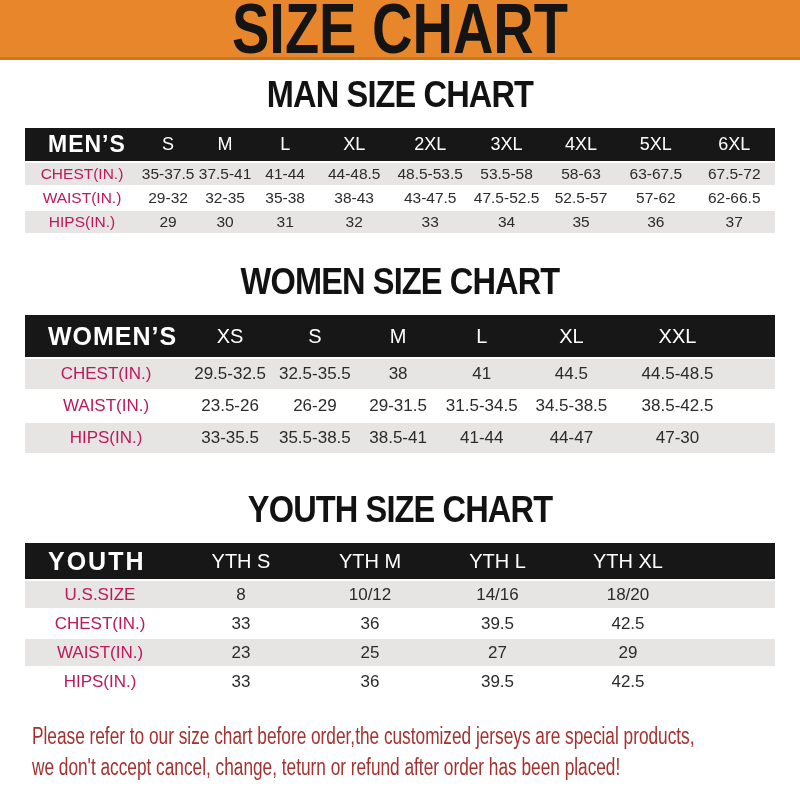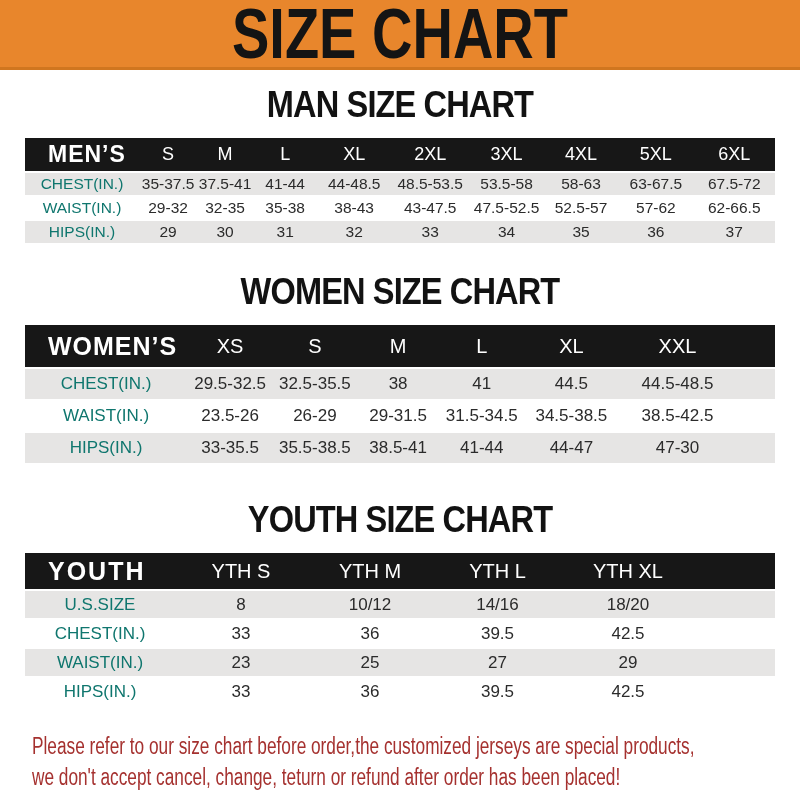--- a/index.html
+++ b/index.html
@@ -2,21 +2,21 @@
 <html><head>
 <meta charset="utf-8">
 <style>
   html,body{margin:0;padding:0;}
   body{
     width:800px;height:800px;overflow:hidden;background:#ffffff;
     font-family:"Liberation Sans", sans-serif;
     --banner-bg:#E8862C; --bar:#171717; --row-alt:#E6E5E4; --footer:#A5312F;
   }
   .banner{
-    height:70px;background:var(--banner-bg);
+    height:60px;background:var(--banner-bg);
     display:flex;align-items:center;justify-content:center;
     border-bottom:3px solid #D0761F;box-sizing:border-box;text-align:center;
   }
   .banner-title{
     font-size:70px;font-weight:bold;color:#141414;line-height:1;
     transform:scaleX(0.80);white-space:nowrap;letter-spacing:0px;
   }
   .section-title{
     margin:0;text-align:center;font-weight:bold;color:#121212;
     font-size:37px;letter-spacing:-1px;transform:scaleX(0.88);white-space:nowrap;
@@ -33,21 +33,21 @@
     text-align:center;overflow:visible;
   }
   th.head-label{
     text-align:left;padding-left:23px;font-weight:bold;letter-spacing:1px;
     white-space:nowrap;
   }
   tbody td{
     text-align:center;color:#2b2b2b;background:#ffffff;white-space:nowrap;
   }
   tbody tr:nth-child(odd) td{background:var(--row-alt);}
-  td.row-label{color:#0f766e;}
+  td.row-label{color:#be185d;}
   
   .s0 thead tr{height:33px;} .s0 tbody tr{height:22px;}
   .s0 tbody td{font-size:15.5px;} .s0 th{font-size:18px;} .s0 th.head-label{font-size:23px;}
   
   .s1 thead tr{height:42px;} .s1 tbody tr{height:30px;}
   .s1 tbody td{font-size:17px;} .s1 th{font-size:20px;} .s1 th.head-label{font-size:25px;margin-top:16px;}
   
   .s2 thead tr{height:36px;} .s2 tbody tr{height:27px;padding-left:37px;}
   .s2 tbody td{font-size:17px;} .s2 th{font-size:20px;} .s2 th.head-label{font-size:25px;letter-spacing:2px;}
   .footer{margin:24px 0 0 32px;color:var(--footer);}

